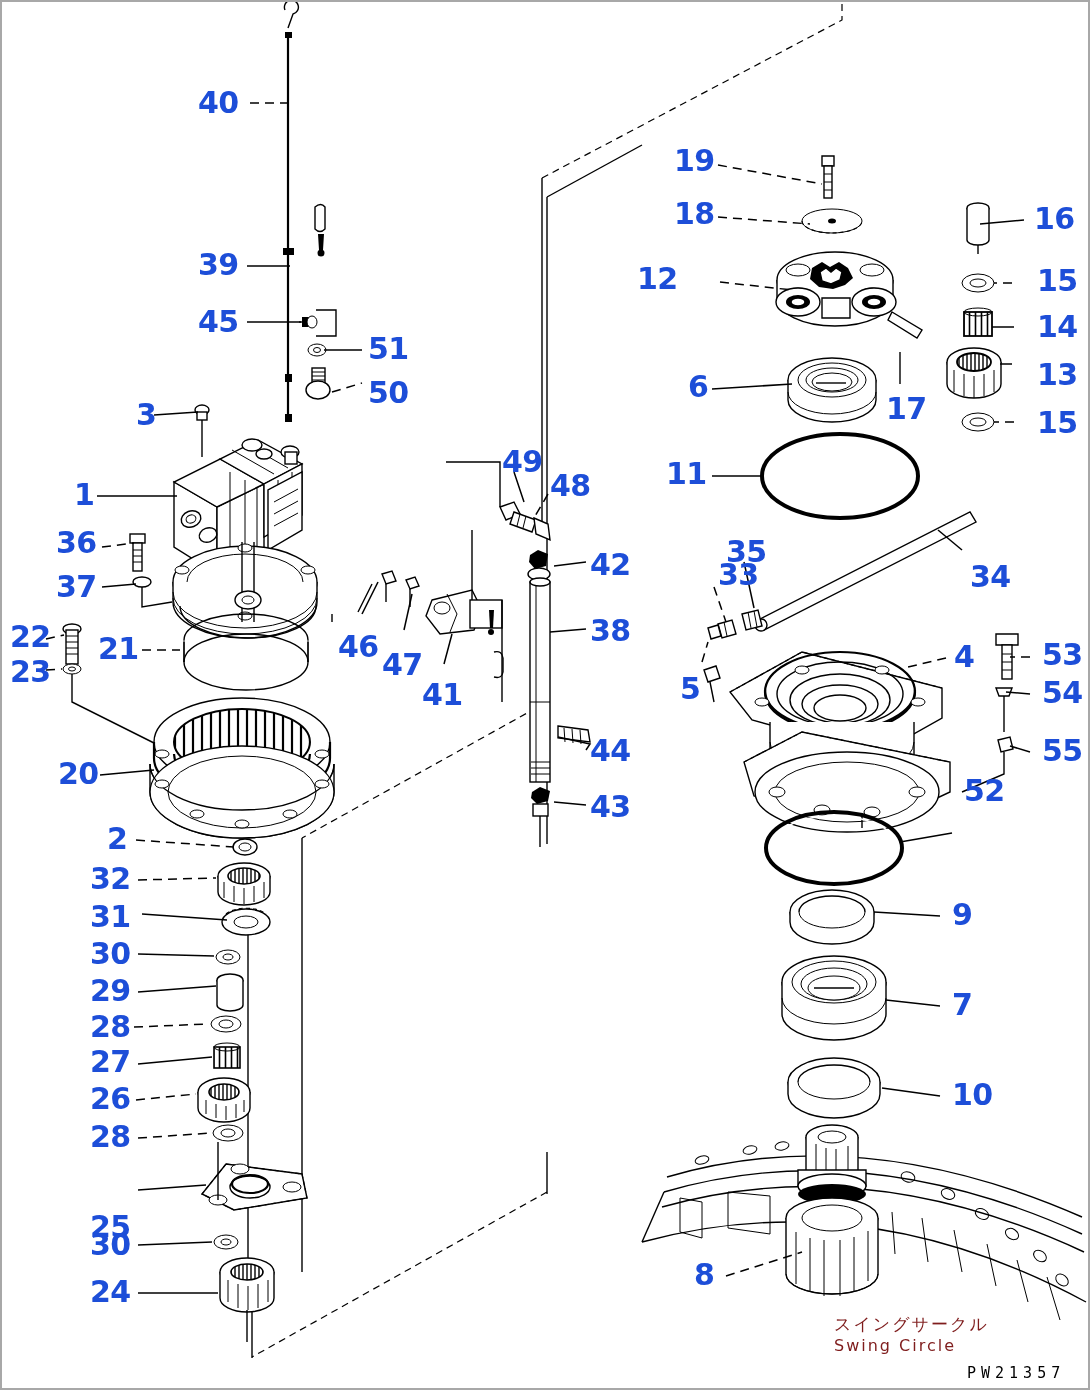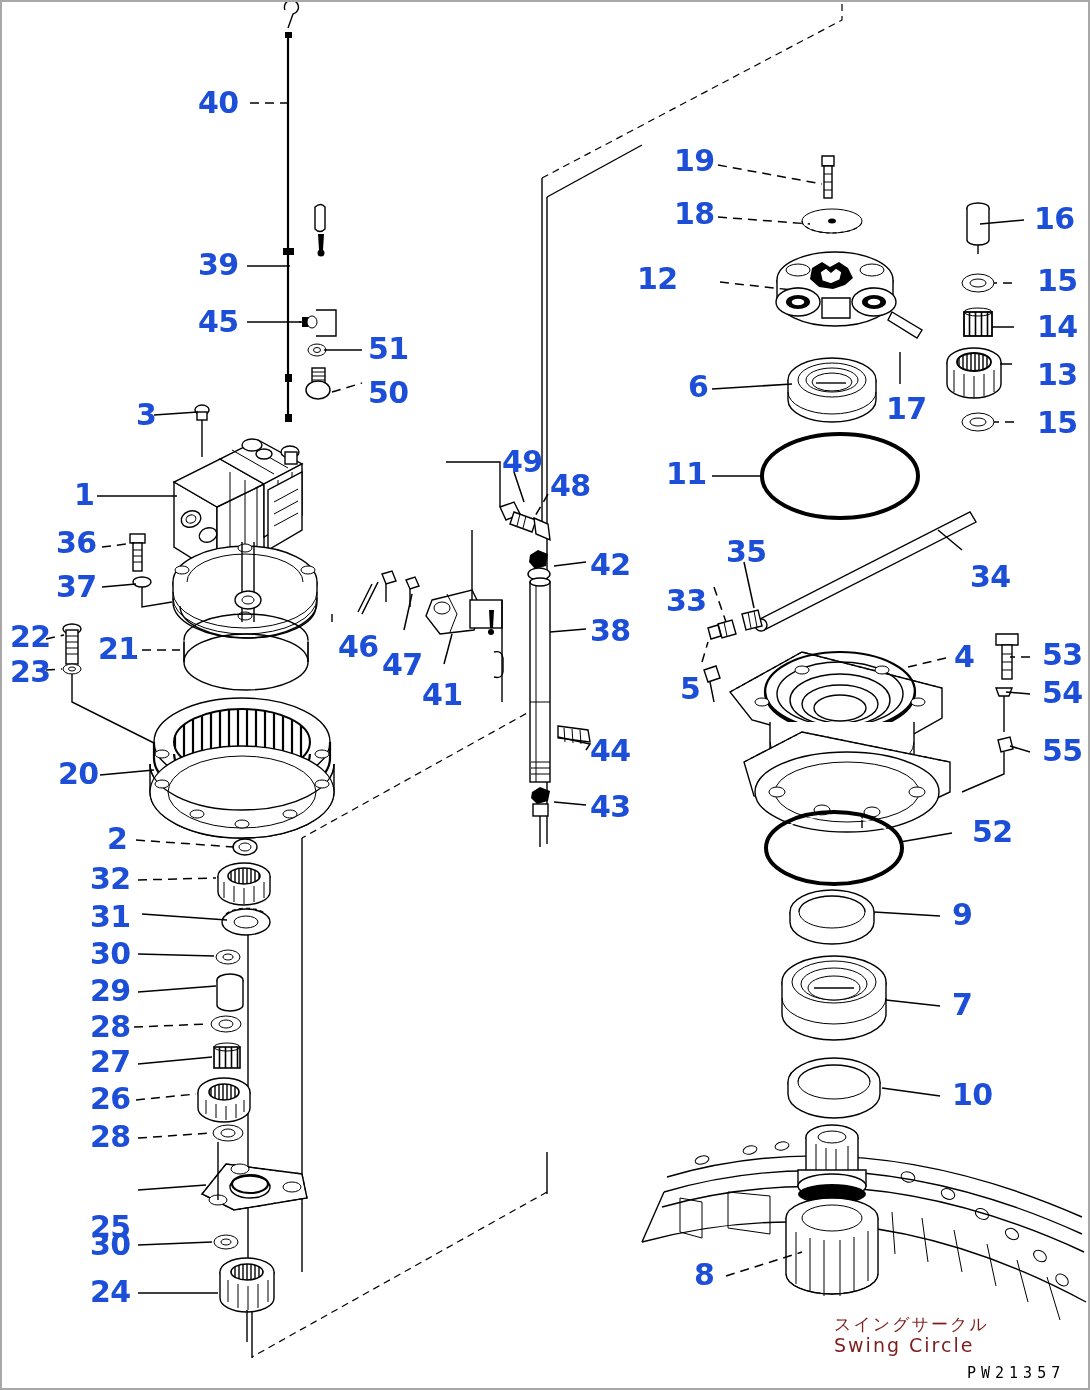--- a/index.html
+++ b/index.html
@@ -27,21 +27,21 @@
   .cap{
     position:absolute;
     color:#7f1d1d;
     font-family:"DejaVu Sans", sans-serif;
     font-size:19px;
     line-height:21px;
     white-space:nowrap;
     letter-spacing:1px;
   }
   .cap .jp{font-size:17px;letter-spacing:2px;display:block;}
-  .cap .en{font-size:19px;letter-spacing:2px;display:block;}
+  .cap .en{font-size:16px;letter-spacing:2px;display:block;}
   .code{
     position:absolute;
     color:#000000;
     font-family:"DejaVu Sans Mono", monospace;
     font-size:15px;
     letter-spacing:5px;
     white-space:nowrap;
   }
 </style>
 </head>
@@ -636,28 +636,28 @@
       <div class="lbl" style="left: 1032px; top: 202px;">16</div>
       <div class="lbl" style="left: 635px; top: 262px;">12</div>
       <div class="lbl" style="left: 1035px; top: 264px;">15</div>
       <div class="lbl" style="left: 1035px; top: 310px;">14</div>
       <div class="lbl" style="left: 1035px; top: 358px;">13</div>
       <div class="lbl" style="left: 686px; top: 370px;">6</div>
       <div class="lbl" style="left: 884px; top: 392px;">17</div>
       <div class="lbl" style="left: 1035px; top: 406px;">15</div>
       <div class="lbl" style="left: 664px; top: 457px;">11</div>
       <div class="lbl" style="left: 724px; top: 535px;">35</div>
-      <div class="lbl" style="left: 664px; top: 558px; margin-top: 26px;">33</div>
+      <div class="lbl" style="left: 716px; top: 558px;">33</div>
       <div class="lbl" style="left: 968px; top: 560px;">34</div>
       <div class="lbl" style="left: 952px; top: 640px;">4</div>
       <div class="lbl" style="left: 1040px; top: 638px;">53</div>
       <div class="lbl" style="left: 678px; top: 672px;">5</div>
       <div class="lbl" style="left: 1040px; top: 676px;">54</div>
       <div class="lbl" style="left: 1040px; top: 734px;">55</div>
-      <div class="lbl" style="left: 962px; top: 815px; margin-left: 8px;">52</div>
+      <div class="lbl" style="left: 962px; top: 774px;">52</div>
       <div class="lbl" style="left: 950px; top: 898px;">9</div>
       <div class="lbl" style="left: 950px; top: 988px;">7</div>
       <div class="lbl" style="left: 950px; top: 1078px;">10</div>
       <div class="lbl" style="left: 692px; top: 1258px;">8</div>
     </div>
 
   <div class="cap" style="left:832px;top:1312px;">
     <span class="jp">スイングサークル</span>
     <span class="en">Swing Circle</span>
   </div>

